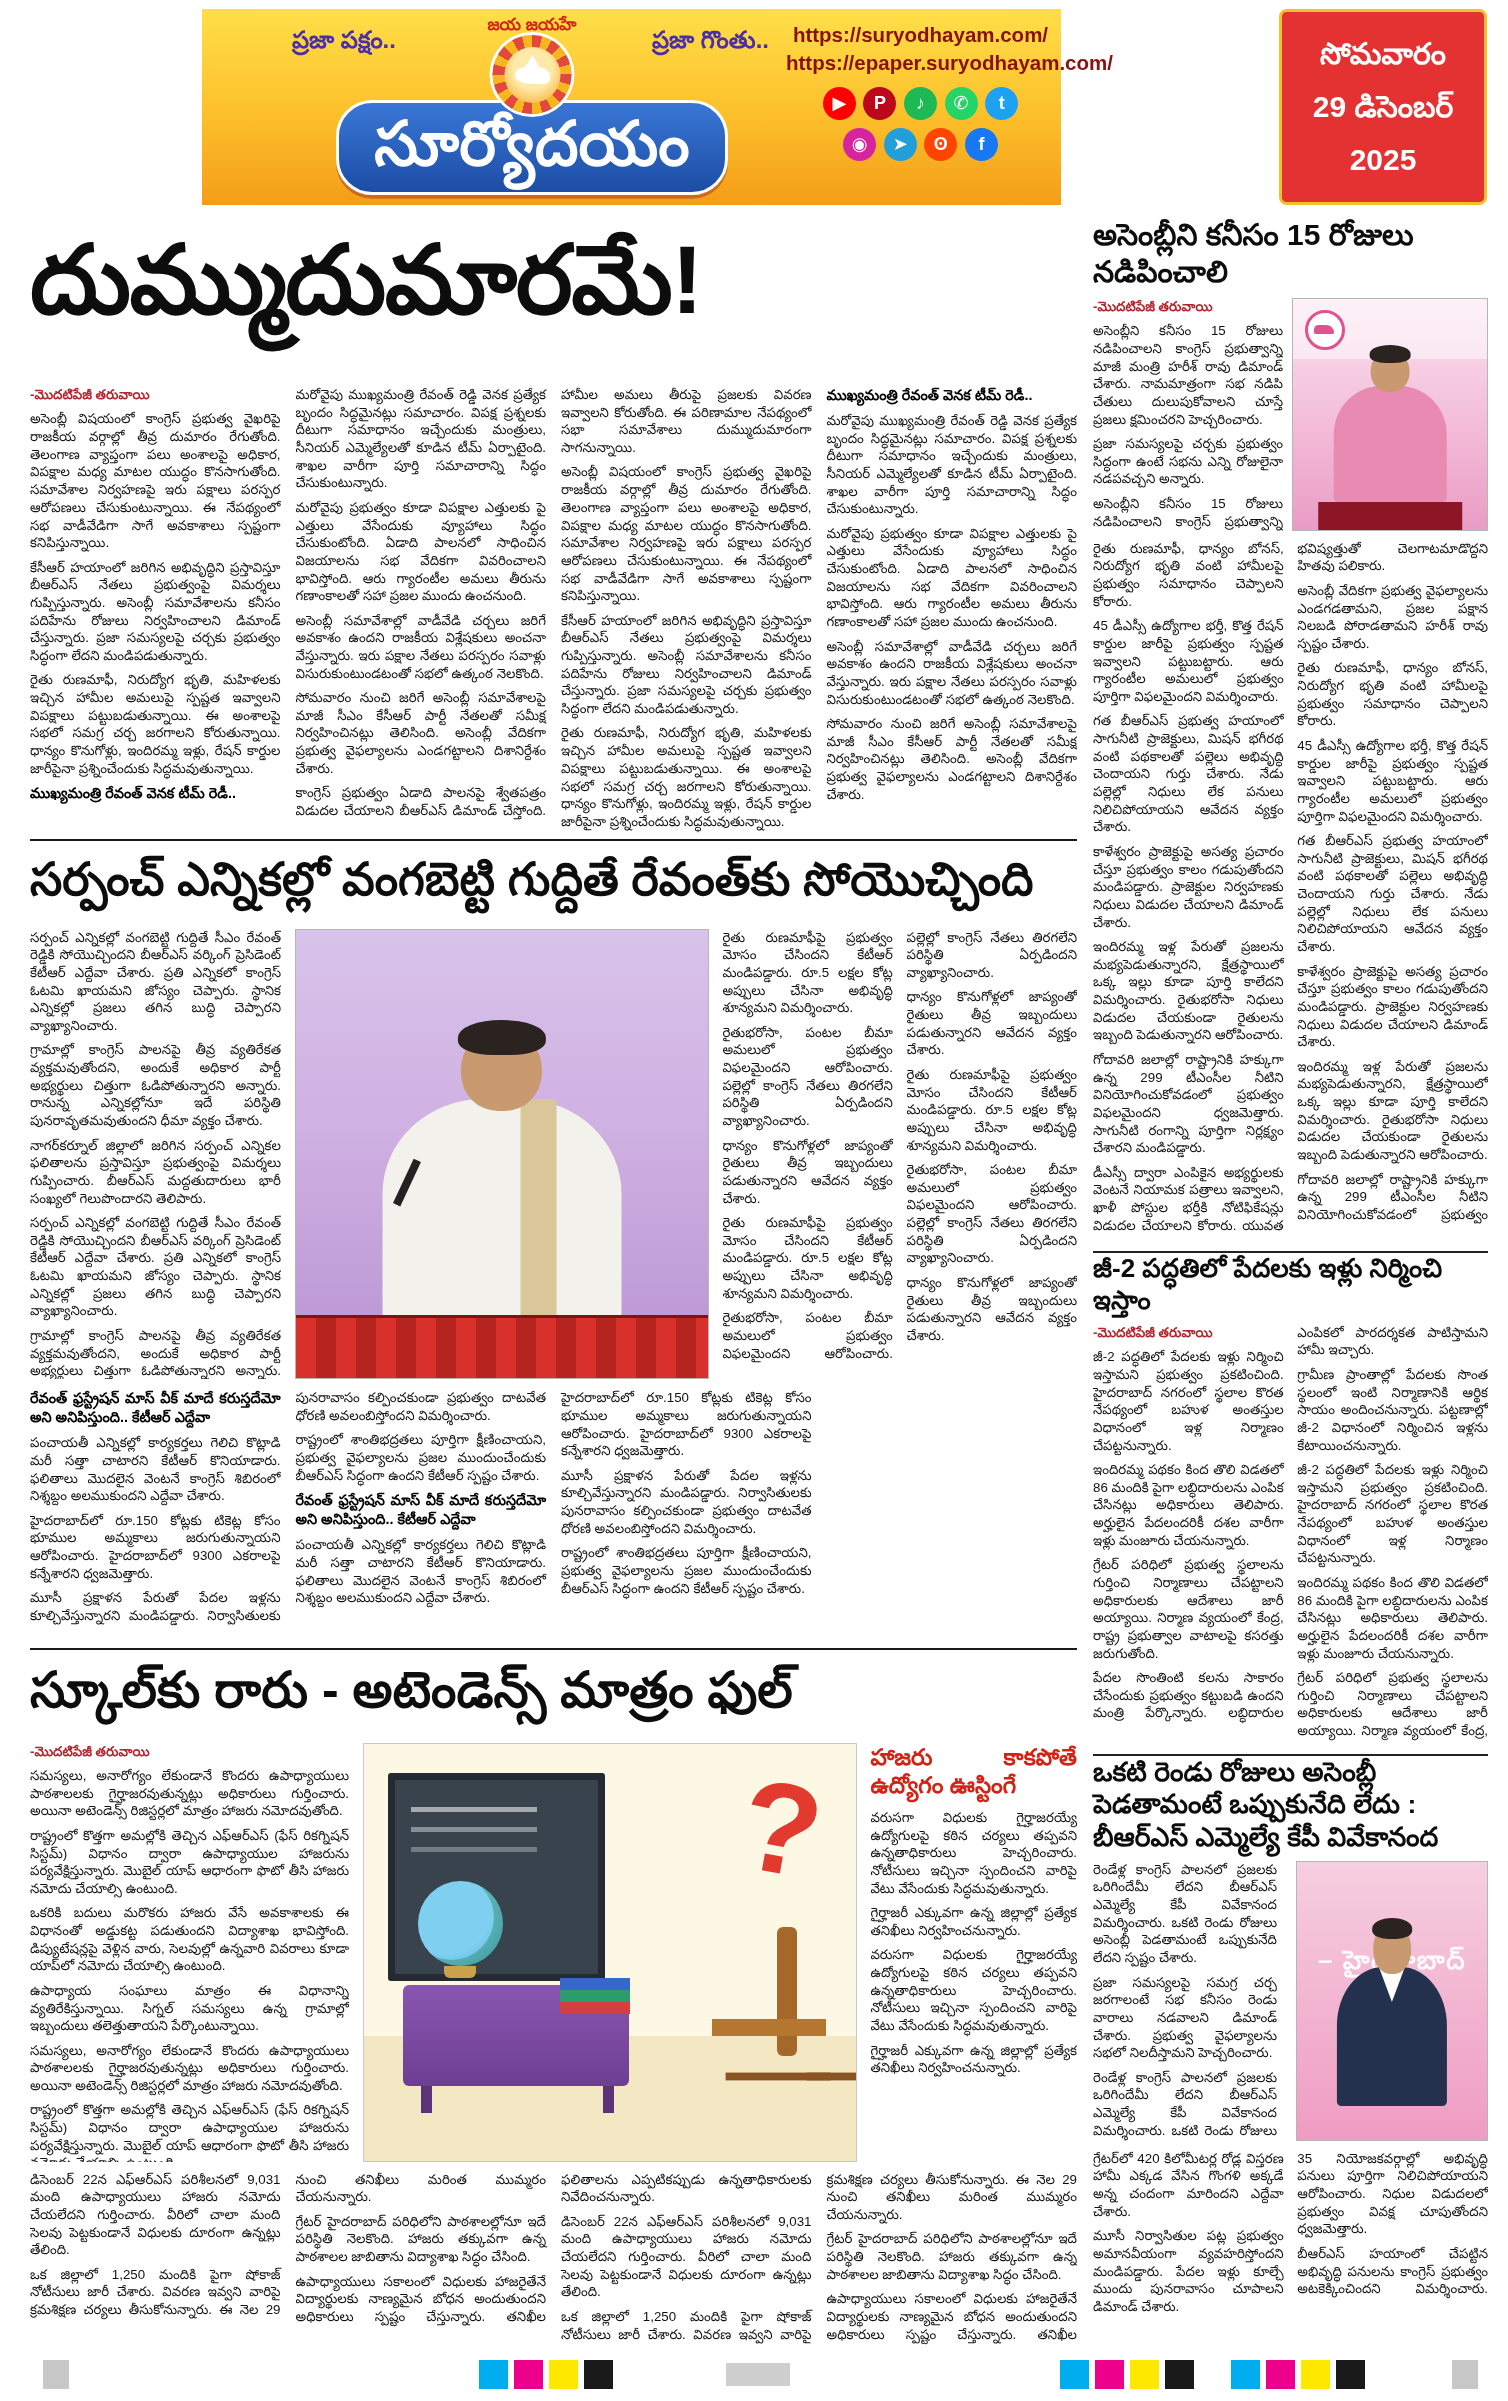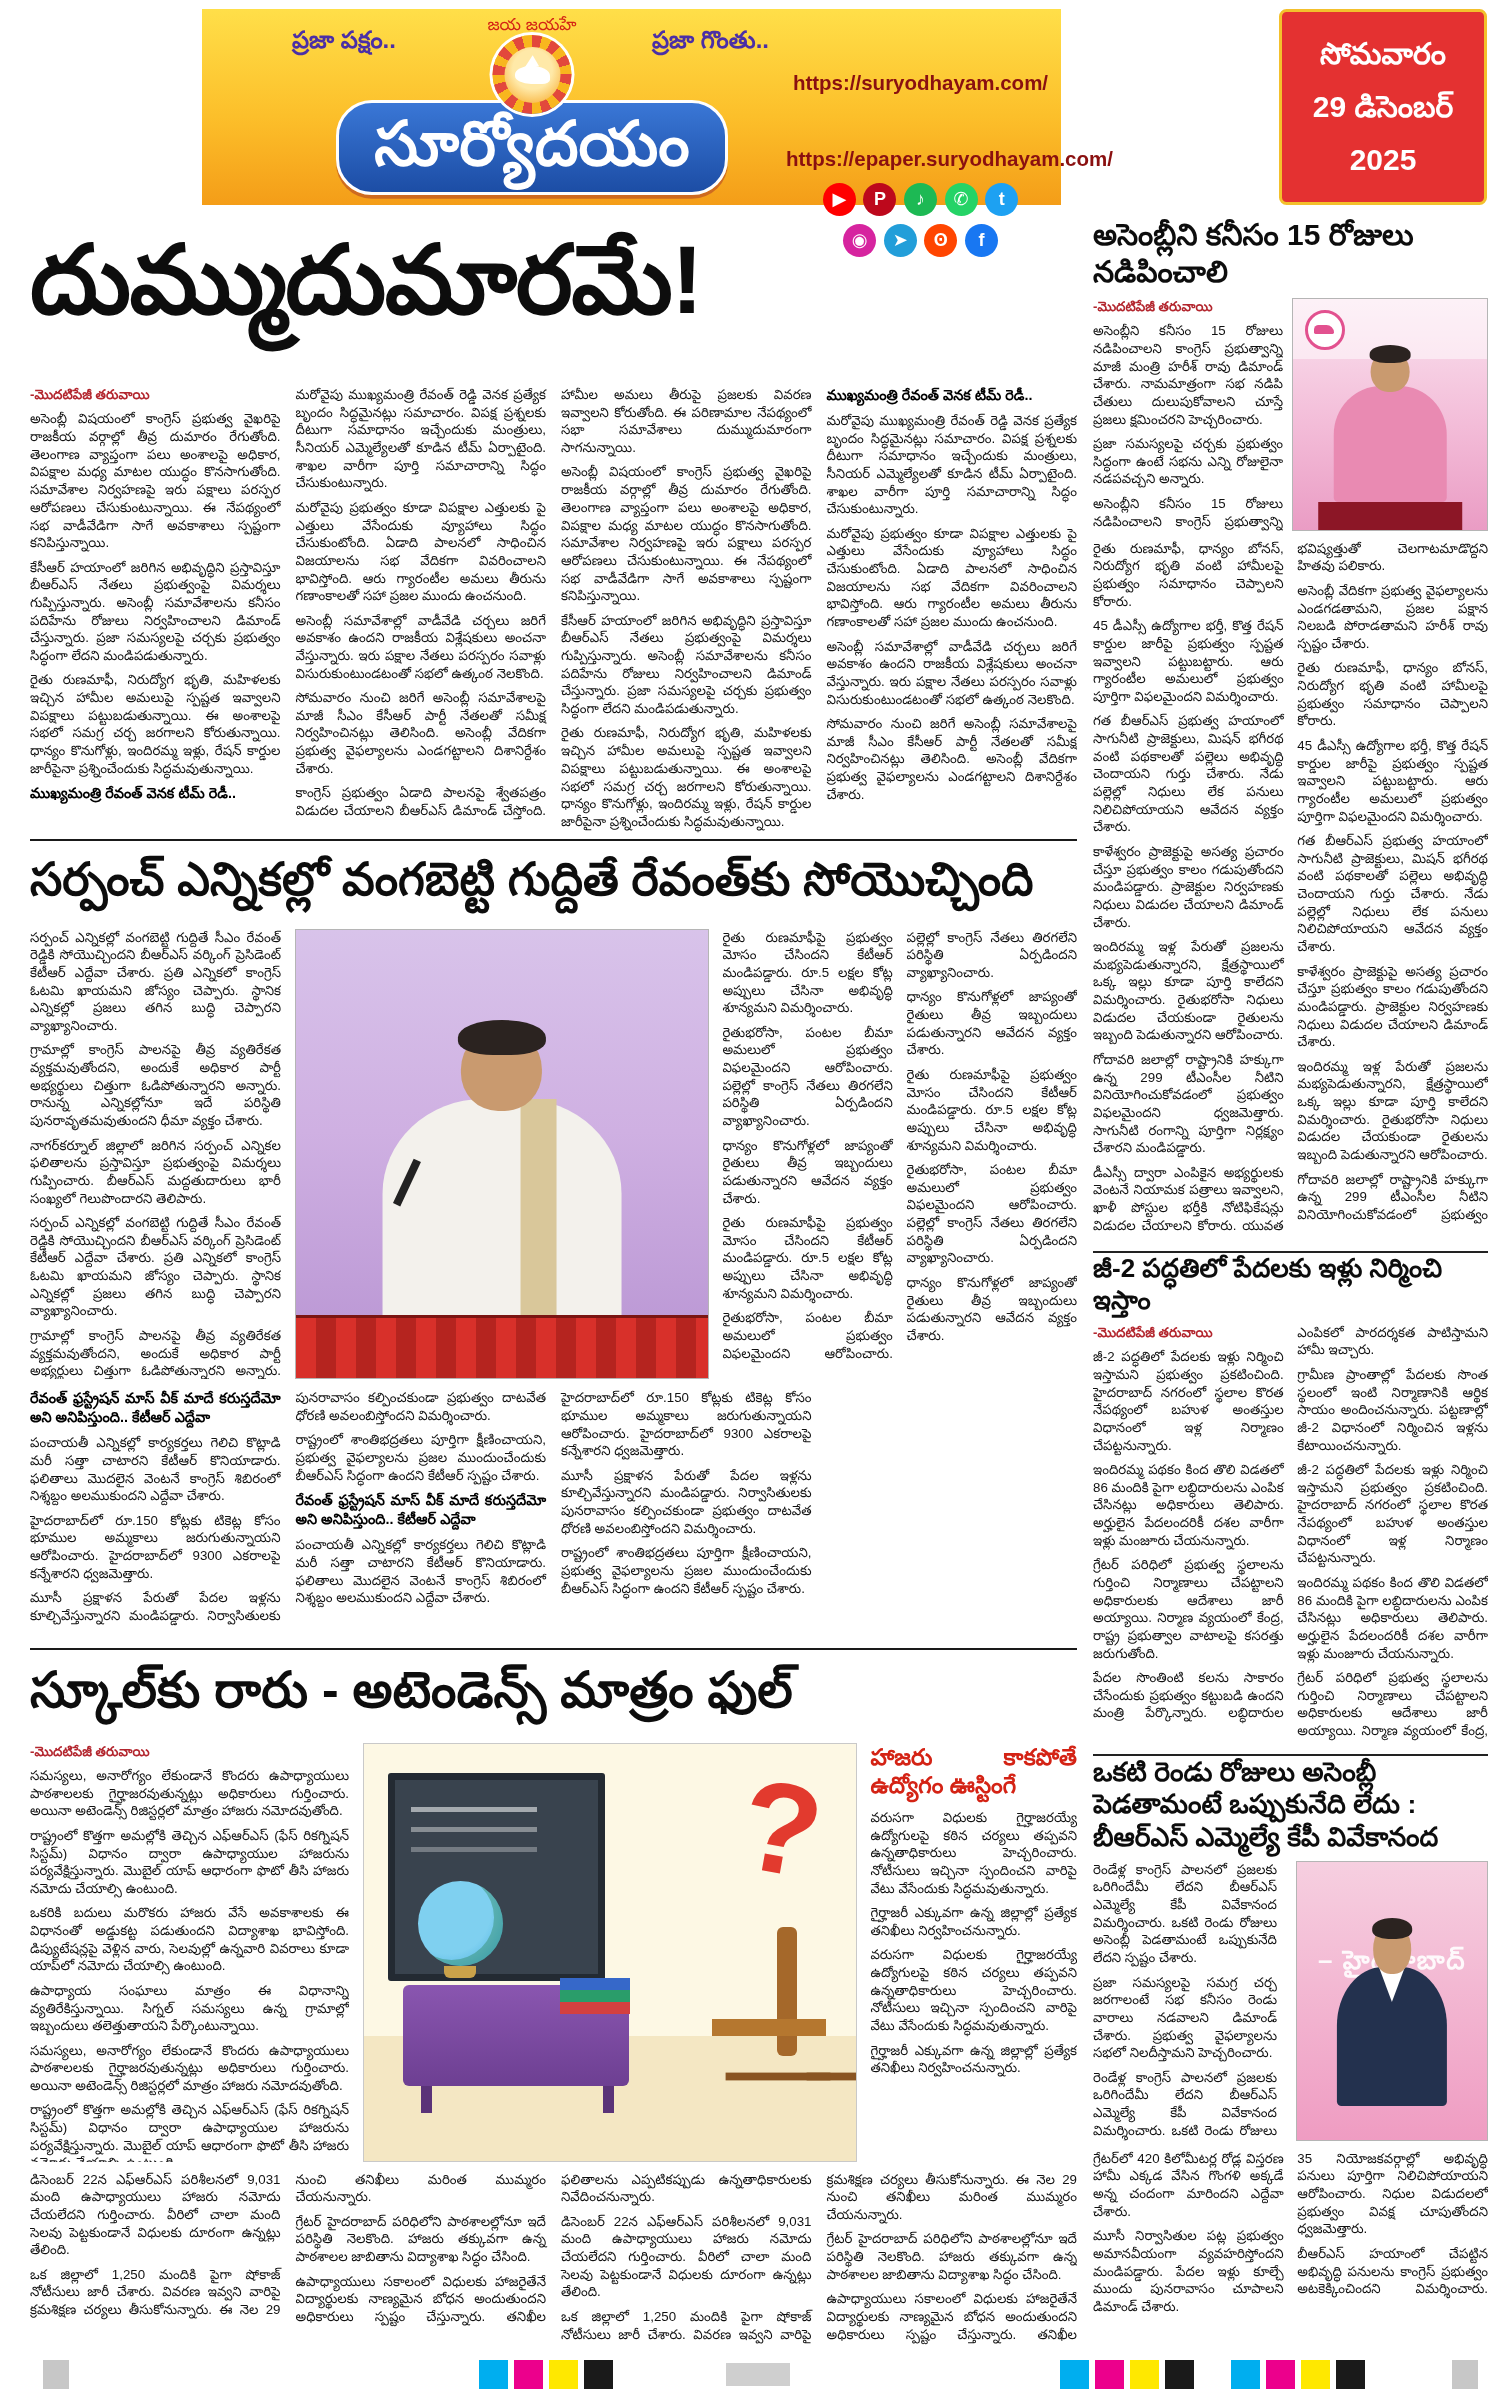--- a/index.html
+++ b/index.html
@@ -14,38 +14,38 @@
                 padding:7.6px 3px; border:3.8px solid #35c3e8; border-radius:3px; }
   .page-badge { width:76px; height:70px; margin:9px auto 0; background:#2fc7c9; color:#11287f;
                 font-size:41px; font-weight:800; display:flex; align-items:center; justify-content:center;
                 clip-path:polygon(0 0,100% 0,100% 62%,50% 100%,0 62%); }
 
   .band { position:absolute; left:181px; right:426px; top:0; height:196px;
           background:linear-gradient(180deg,#ffdf49 0%,#fcbf2a 55%,#f49d18 100%); border-radius:0; }
   .tagline { position:absolute; top:16.7px; font-size:24px; font-weight:bold; color:#4b2fa6; }
   .tl-left { left:90px; } .tl-right { left:450px; }
   .brand { position:absolute; left:68px; top:6px; width:524px; text-align:center; }
-  .slogan { color:#d42315; font-size:16.7px; font-weight:normal; height:20px; }
+  .slogan { color:#d42315; font-size:16.7px; font-weight:bold; height:20px; }
   .sun { position:absolute; left:50%; top:20px; transform:translateX(-50%); width:79px; height:79px;
          border-radius:50%; background:repeating-conic-gradient(#e2483c 0 15deg,#f8b61e 15deg 30deg);
          display:flex; align-items:center; justify-content:center; z-index:2; box-shadow:0 0 0 3px #fff; }
   .sun-inner { width:56px; height:56px; border-radius:50%; position:relative;
                background:radial-gradient(circle at 50% 40%, #ffe9a8 0 45%, #f6a21a 100%); }
   .dove { position:absolute; left:50%; top:50%; width:35px; height:18px; transform:translate(-50%,-50%);
           background:#fff; border-radius:60% 70% 30% 60%; }
   .dove::before { content:""; position:absolute; left:7.6px; top:-10px;
           border-left:12px solid transparent; border-right:4.6px solid transparent;
           border-bottom:12px solid #fff; transform:rotate(-12deg); }
   .title-pill { position:relative; z-index:1; margin-top:65px; display:inline-block;
           background:linear-gradient(180deg,#3a77d6,#1c4da5); color:#fff; font-size:62px; font-weight:800;
           line-height:1.05; padding:7.6px 35px 16.7px; border-radius:36px; border:3.8px solid #fefefe;
           box-shadow:0 3.8px 0 rgba(160,40,40,.45); }
 
   .links { position:absolute; right:6px; top:12px; width:269px; text-align:center; }
-  .url { display:block; color:#8a1010; font-size:20.5px; font-weight:bold; text-decoration:none; line-height:1.35; cursor:pointer;margin-top:48px; }
+  .url { display:block; color:#8a1010; font-size:20.5px; font-weight:bold; text-decoration:none; line-height:1.35; cursor:pointer; }
   .social { margin:10.6px auto 0; display:flex; flex-wrap:wrap; gap:7.6px; justify-content:center; width:228px; }
   .sicon { width:33px; height:33px; border-radius:50%; color:#fff; display:flex; align-items:center;
            justify-content:center; font-size:18px; font-weight:bold; cursor:pointer; }
 
   .manashow { position:absolute; right:219px; top:0; width:196px; height:196px; text-align:center;
           background:linear-gradient(160deg,#ffffff 0%,#f6d9d9 35%,#c43b4a 75%,#8c1626 100%);
           border:3.8px solid #f3c02c; border-radius:7.6px; overflow:hidden; }
   .ms-letter { font-size:112px; font-weight:900; font-style:italic; color:#8c1626;
                line-height:1.15; letter-spacing:-10.6px; text-shadow:2.3px 2.3px 0 #fff; }
   .ms-swoosh { position:absolute; left:-18px; top:90px; width:233px; height:70px;

